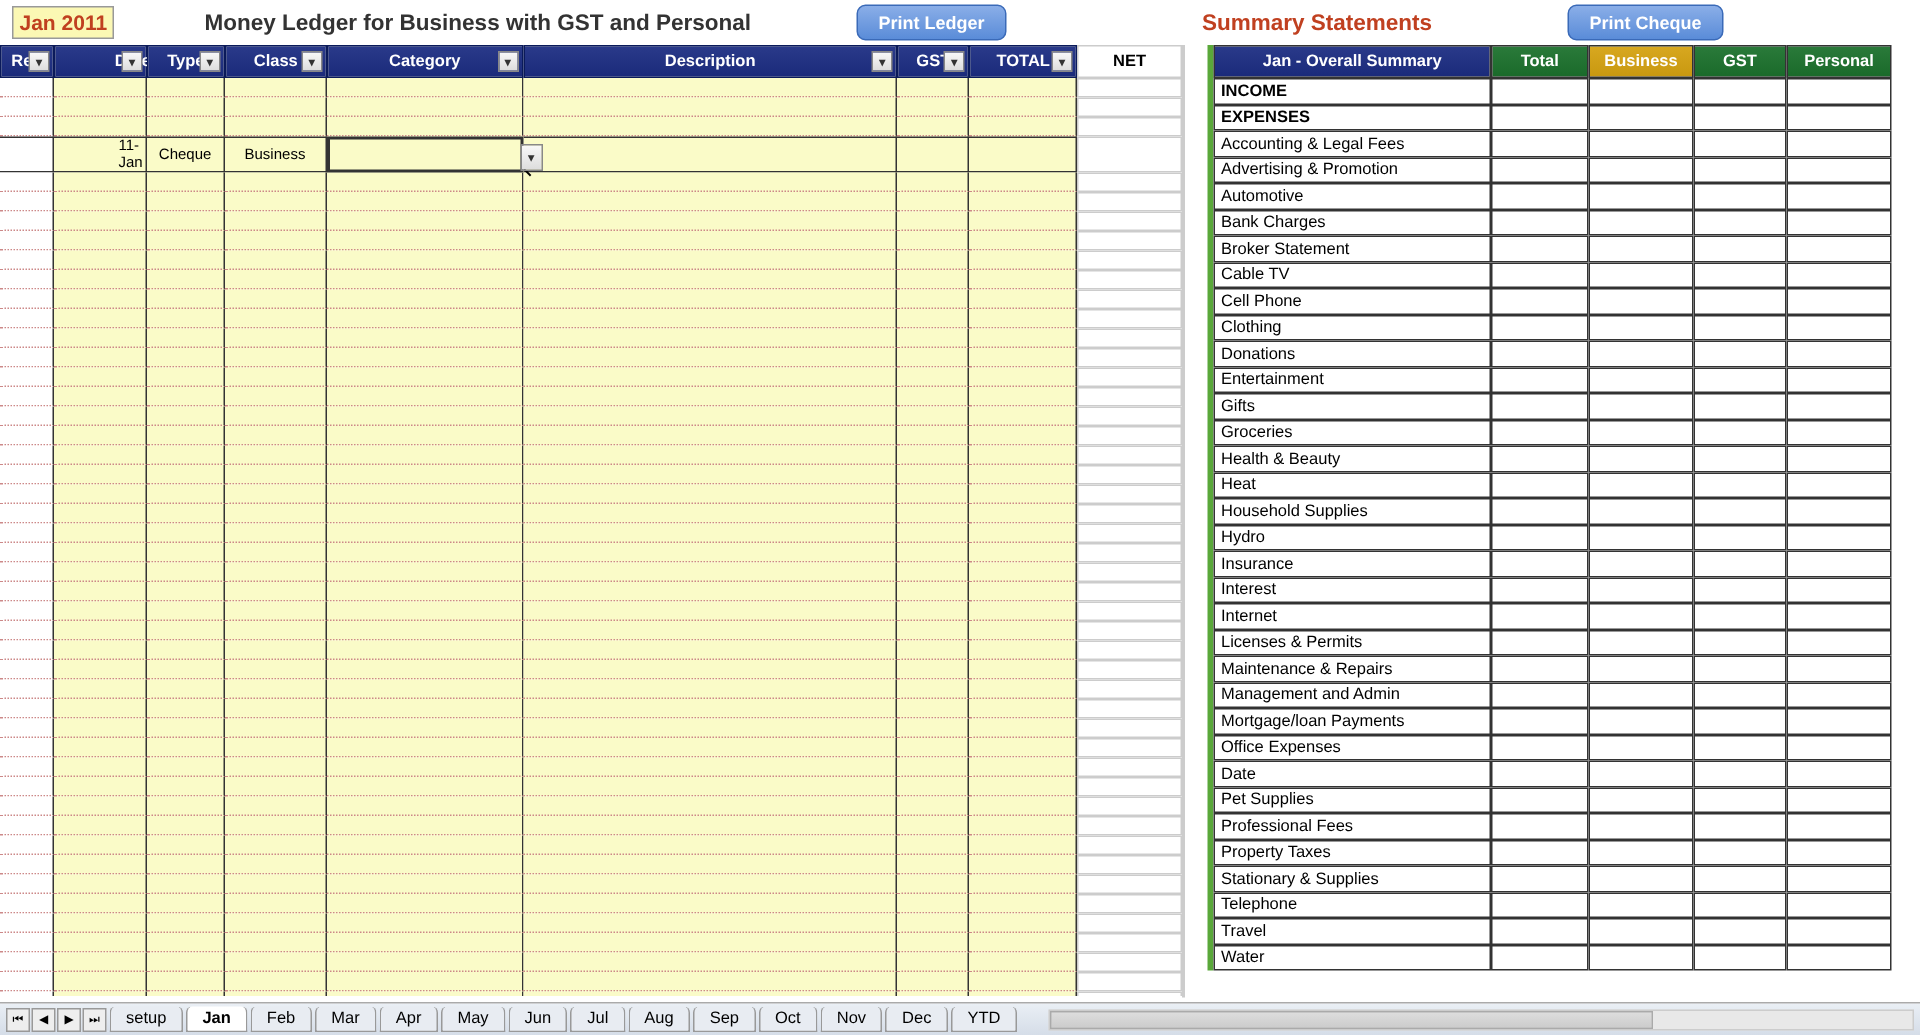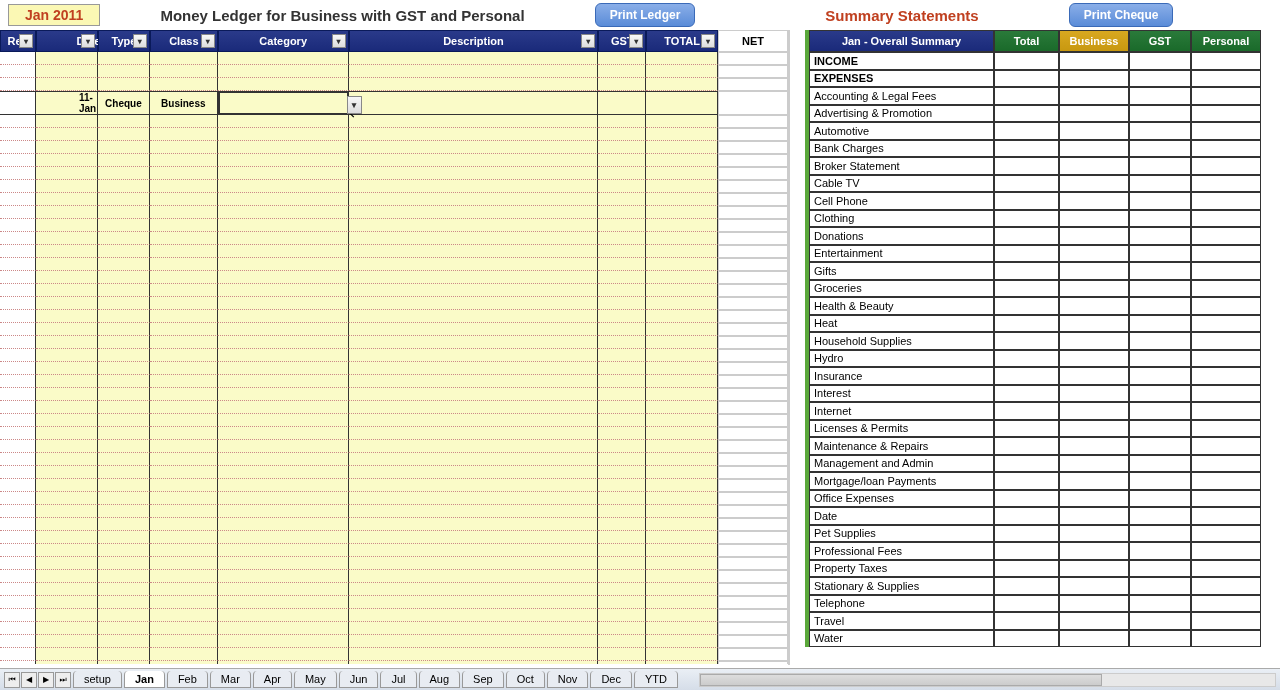--- a/index.html
+++ b/index.html
@@ -1,19 +1,19 @@
 <!DOCTYPE html>
 <html><head>
 <meta charset="utf-8">
 <style>
 * { margin: 0; padding: 0; box-sizing: border-box; font-family: Arial, sans-serif; }
 body { width: 1280px; height: 690px; background: #fff; overflow: hidden; position: relative; font-size: 11px; }
 
 .topbar { display: flex; align-items: center; height: 30px; padding: 2px 8px; gap: 10px; }
-.month-badge { background: #fbf8b4; border: 1px solid #999; padding: 2px 16px; font-weight: bold; font-size: 14px; color: #c04020; }
+.month-badge { background: #fbf8b4; border: 1px solid #999; padding: 2px 4px; font-weight: bold; font-size: 14px; color: #c04020; }
 .month-badge .year { color: #c04020; }
 .title { font-weight: bold; font-size: 15px; color: #333; margin-left: 50px; }
 .print-btn { background: linear-gradient(#8aaee8, #5a8cd8); border: 1px solid #3a6ab8; border-radius: 6px; color: #fff; padding: 4px 14px; font-size: 12px; font-weight: bold; cursor: pointer; }
 .print-ledger { margin-left: 60px; }
 .summary-title { color: #c04020; font-weight: bold; font-size: 15px; margin-left: 120px; }
 .print-summary { margin-left: 80px; }
 
 .main { display: flex; height: 635px; }
 
 .ledger { width: 790px; border-right: 2px solid #ccc; }
@@ -31,21 +31,21 @@
 .c-gst { width: 48px; }
 .c-total { width: 72px; }
 .c-net { width: 70px; background: #fff !important; color: #000 !important; border: 1px solid #ccc !important; }
 
 .ledger-body { height: 612px; overflow: hidden; position: relative; background: #fff; }
 .lrow { display: flex; height: 13px; }
 .lc { border-right: 1px solid #333; border-bottom: 1px dotted #c88; display: flex; align-items: center; justify-content: center; font-size: 10px; }
 .lc.yellow { background: #fafbc8; }
 .lc.white { background: #fff; }
 .lrow.data { height: 24px; }
-.lrow.data .lc { border-bottom: 1px solid #333; border-top: 1px solid #333; font-weight: bold; }
+.lrow.data .lc { border-bottom: 1px solid #333; border-top: 1px solid #333; }
 .cell-select { position: relative; }
 .cell-dd { position: absolute; right: -15px; top: 3px; width: 15px; height: 18px; background: linear-gradient(#f8f8f8,#ddd); border: 1px solid #888; display: flex; align-items: center; justify-content: center; cursor: pointer; }
 .cell-dd::after { content: "▾"; font-size: 9px; color: #333; }
 .cursor { position: absolute; left: 343px; top: 51px; font-size: 16px; pointer-events: none; }
 
 .summary { width: 490px; padding-left: 15px; }
 .summary-row-wrap { border-left: 4px solid #5aa83a; }
 .sum-head { display: flex; height: 22px; }
 .sh { font-weight: bold; font-size: 11px; display: flex; align-items: center; justify-content: center; border: 1px solid #333; }
 .sh1 { width: 185px; background: linear-gradient(#2a3a8a,#1a2a7a); color: #fff; }

